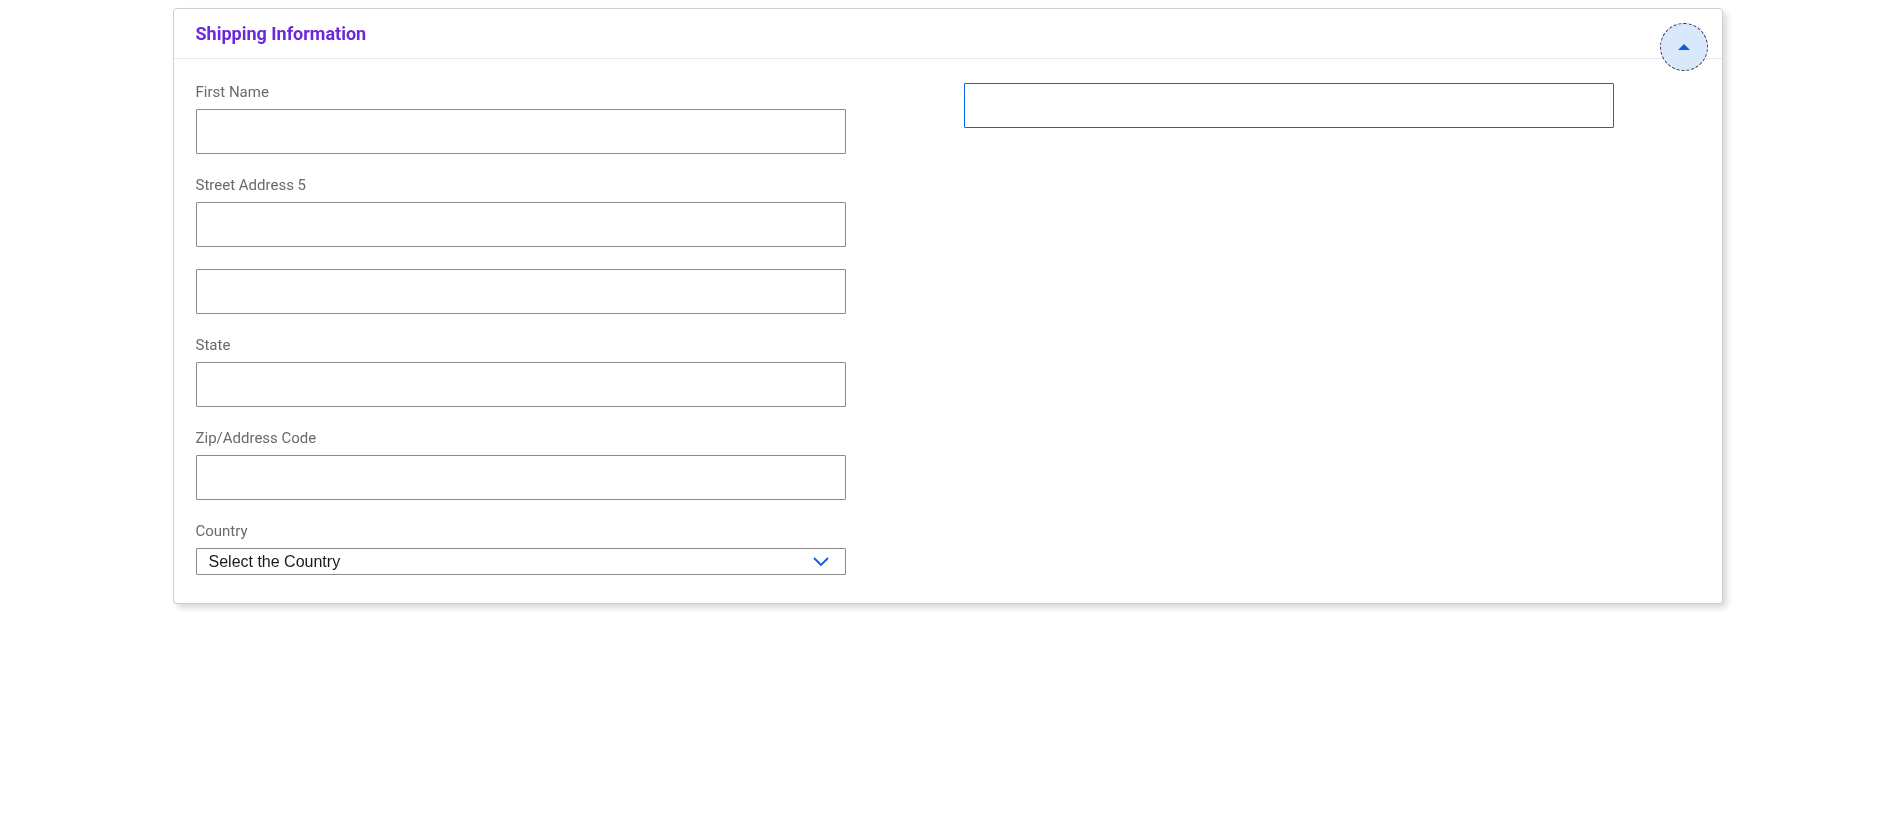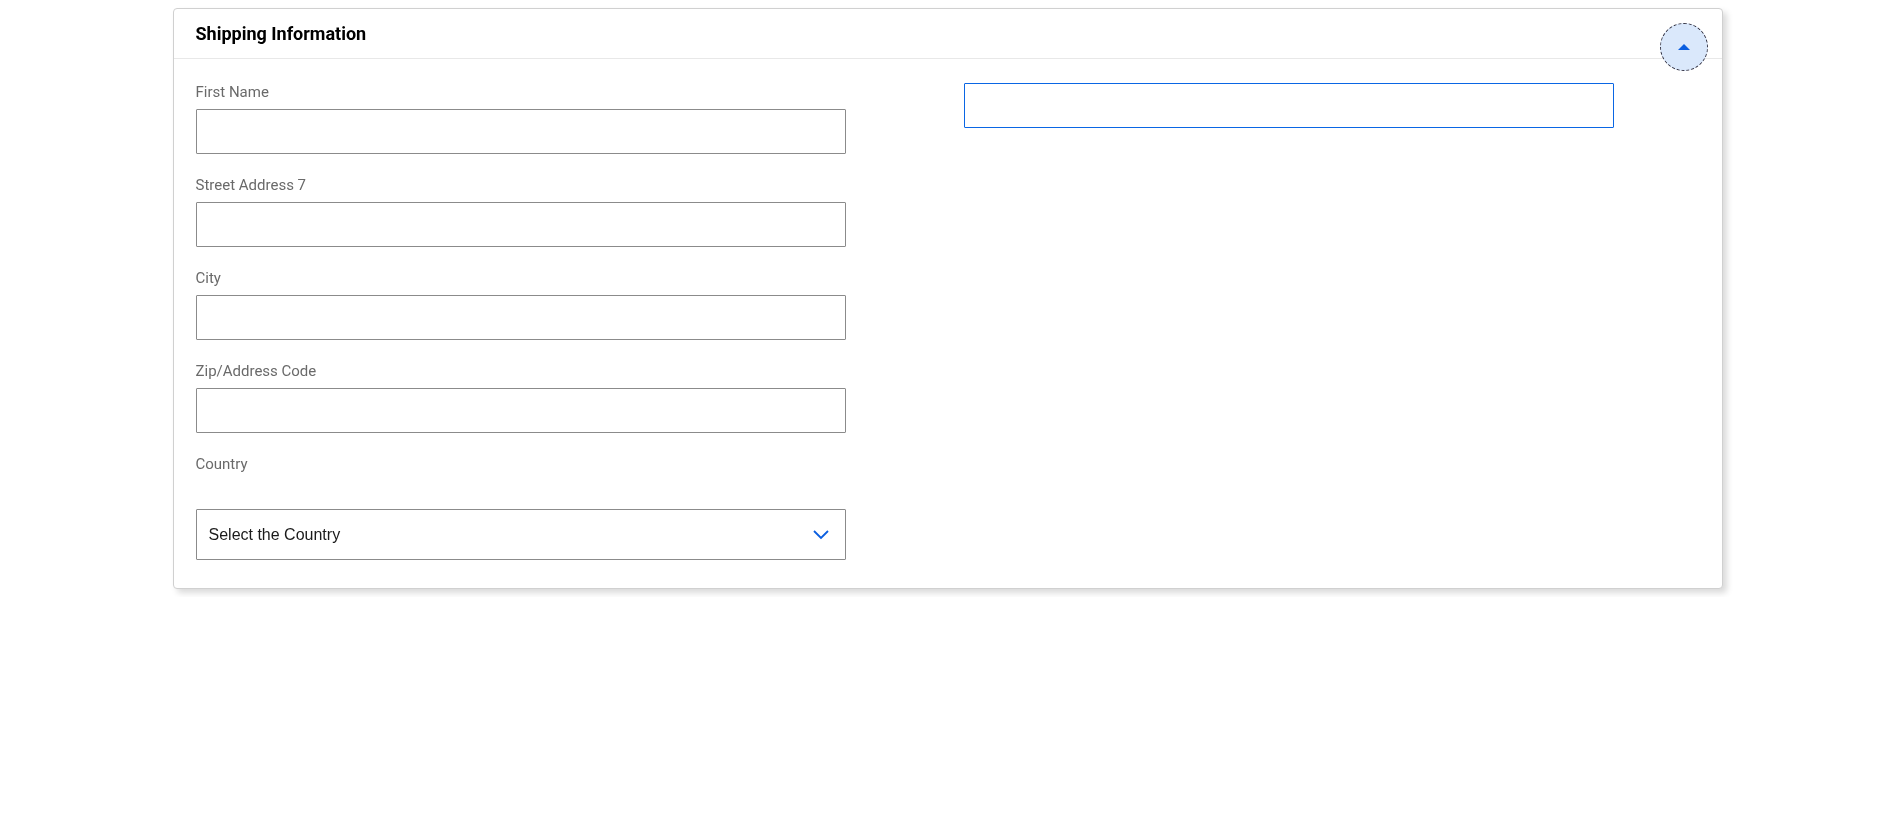--- a/index.html
+++ b/index.html
@@ -29,21 +29,21 @@
       display: flex;
       align-items: center;
       justify-content: space-between;
       padding: 14px 22px 14px 22px;
       border-bottom: 1px solid #e8e8e8;
     }
     
     .panel-title {
       font-size: 18px;
       font-weight: 700;
-      color: #000000;
+      color: #6d28d9;
     }
     
     .collapse-btn {
       width: 48px;
       height: 48px;
       border-radius: 50%;
       background: #dae8fb;
       border: 1.5px dashed #333344;
       display: flex;
       align-items: center;
@@ -92,22 +92,21 @@
       outline: none;
       border-radius: 1px;
     }
     
     .form-input.focused {
       border: 1.5px solid #0a66e4;
     }
     
     .form-select-wrapper {
       position: relative;
-      height: 51px;
-      margin-top: 28px;
+      height: 27px;
     }
     
     .form-select {
       width: 100%;
       height: 100%;
       border: 1px solid #8b8b8b;
       background: #ffffff;
       padding: 0 40px 0 12px;
       font-size: 16px;
       color: #1a1a1a;
@@ -153,32 +152,37 @@
         <label class="form-label">First Name</label>
         <input type="text" class="form-input" value="" style="">
       </div>
       <div class="form-group">
         <input type="text" class="form-input focused" value="" style="">
       </div>
     </div>
 
     <div class="form-row">
       <div class="form-group">
-        <label class="form-label">Street Address 7</label>
-        <input type="text" class="form-input" value="" style="">
-      </div>
-    </div>
-
-    <div class="form-row">
-      <div class="form-group">
-        <label class="form-label">City</label>
-        <input type="text" class="form-input" value="" style="">
-      </div>
-    </div>
-
+        <label class="form-label">Street Address 5</label>
+        <input type="text" class="form-input" value="" style="">
+      </div>
+    </div>
+
+    <div class="form-row">
+      <div class="form-group">
+        <input type="text" class="form-input" value="" style="">
+      </div>
+    </div>
+
+    <div class="form-row">
+      <div class="form-group">
+        <label class="form-label">State</label>
+        <input type="text" class="form-input" value="" style="">
+      </div>
+    </div>
 
     <div class="form-row">
       <div class="form-group">
         <label class="form-label">Zip/Address Code</label>
         <input type="text" class="form-input" value="" style="">
       </div>
     </div>
 
     <div class="form-row">
       <div class="form-group">

